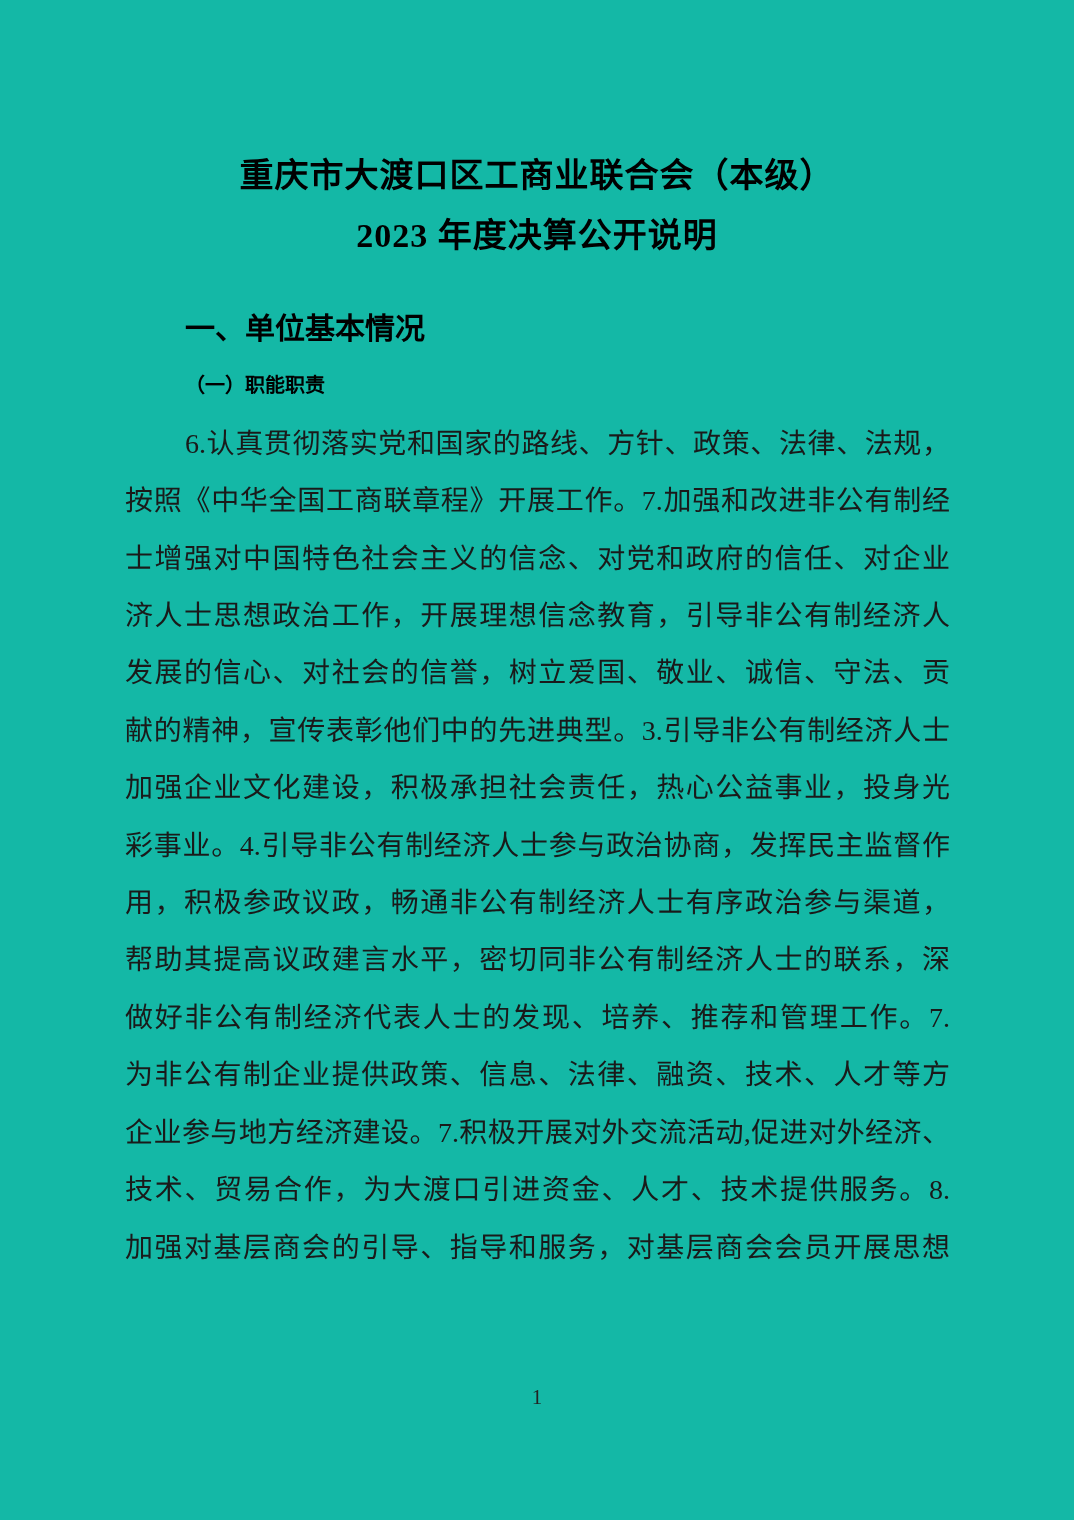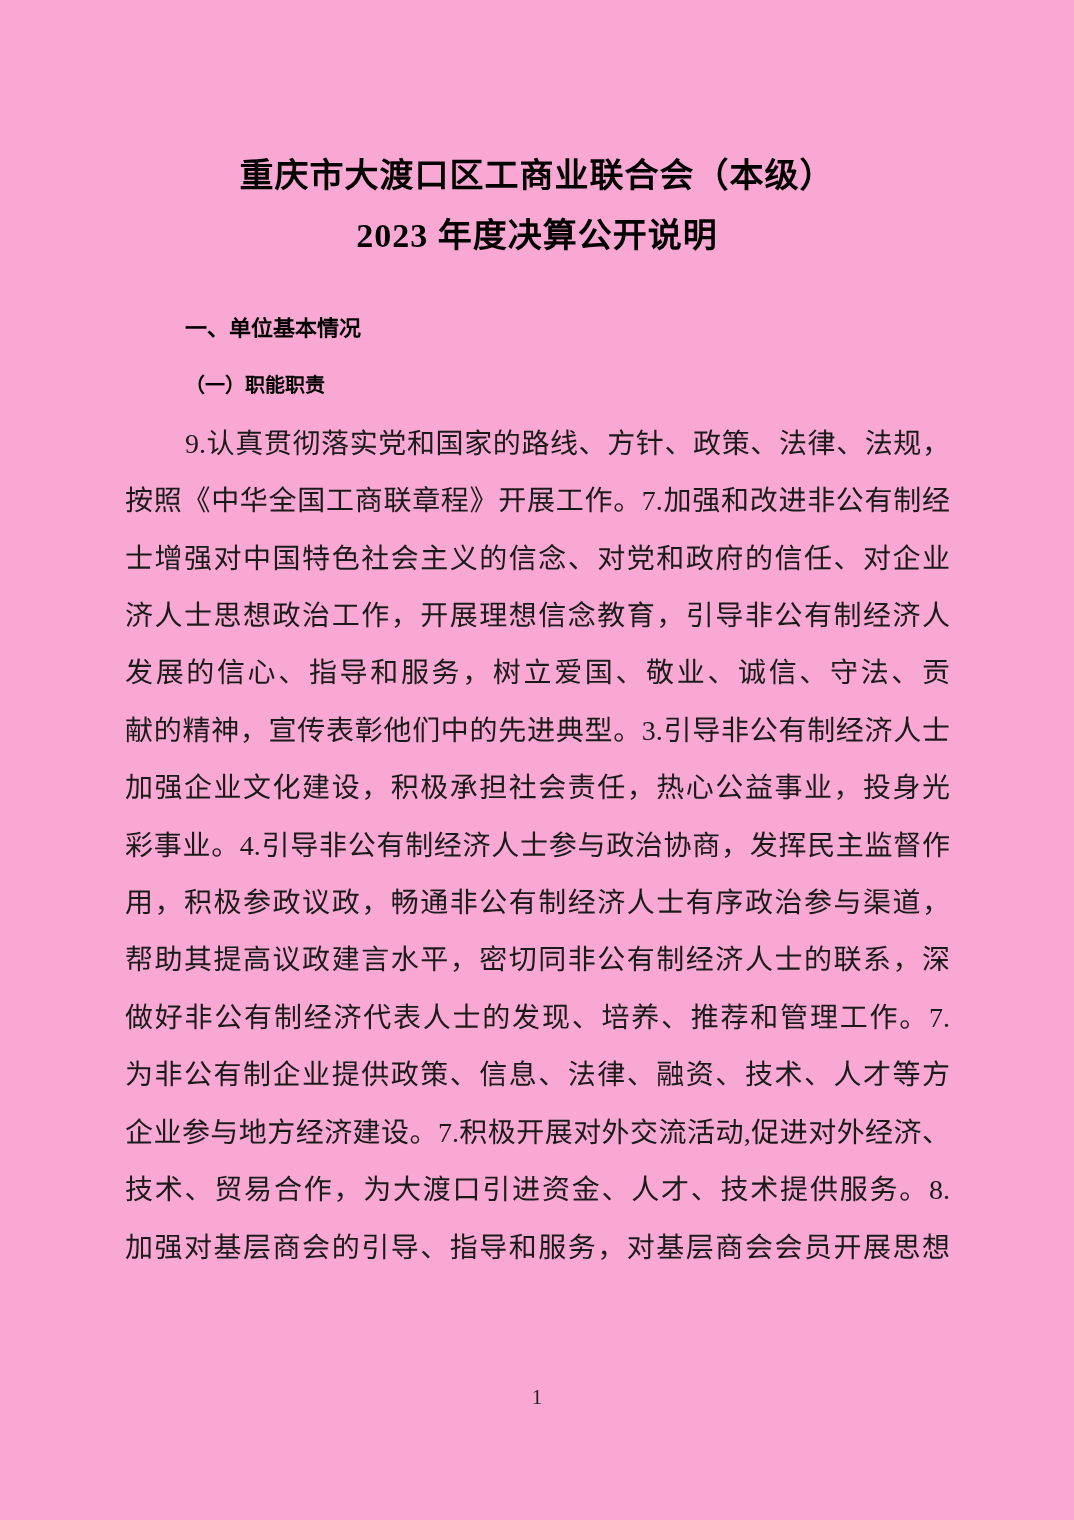--- a/index.html
+++ b/index.html
@@ -4,39 +4,39 @@
 <style>
   html, body {
     margin: 0;
     padding: 0;
     background: #ffffff;
   }
   .page {
     position: relative;
     width: 1074px;
     height: 1520px;
-    background: #f9a8d4;
+    background: #14b8a6;
     overflow: hidden;
     font-family: "Liberation Serif", "DejaVu Serif", serif;
     color: #000000;
   }
   .doc-title {
     padding-top: 146px;
     text-align: center;
     font-size: 34px;
     line-height: 60px;
     font-weight: bold;
     color: #000000;
     letter-spacing: 1px;
   }
   .content {
     margin: 34px 124px 0 125px; 
   }
   .h1 {
-    font-size: 22px;
+    font-size: 30px;
     line-height: 57.4px;
     font-weight: bold;
     padding-left: 60px; 
     font-family: "Liberation Sans", "DejaVu Sans", sans-serif;
     color: #000000;
   }
   .h2 {
     font-size: 20px;
     line-height: 57.4px;
     font-weight: bold;
@@ -74,25 +74,25 @@
 
   <div class="doc-title">
     <div>重庆市大渡口区工商业联合会（本级）</div>
     <div>2023 年度决算公开说明</div>
   </div>
 
   <div class="content">
     <div class="h1">一、单位基本情况</div>
     <div class="h2">（一）职能职责</div>
 
-    <div class="body-line indent">9.认真贯彻落实党和国家的路线、方针、政策、法律、法规，</div>
+    <div class="body-line indent">6.认真贯彻落实党和国家的路线、方针、政策、法律、法规，</div>
     <div class="body-line">按照《中华全国工商联章程》开展工作。7.加强和改进非公有制经</div>
     <div class="body-line">士增强对中国特色社会主义的信念、对党和政府的信任、对企业</div>
     <div class="body-line">济人士思想政治工作，开展理想信念教育，引导非公有制经济人</div>
-    <div class="body-line">发展的信心、指导和服务，树立爱国、敬业、诚信、守法、贡</div>
+    <div class="body-line">发展的信心、对社会的信誉，树立爱国、敬业、诚信、守法、贡</div>
     <div class="body-line">献的精神，宣传表彰他们中的先进典型。3.引导非公有制经济人士</div>
     <div class="body-line">加强企业文化建设，积极承担社会责任，热心公益事业，投身光</div>
     <div class="body-line">彩事业。4.引导非公有制经济人士参与政治协商，发挥民主监督作</div>
     <div class="body-line">用，积极参政议政，畅通非公有制经济人士有序政治参与渠道，</div>
     <div class="body-line">帮助其提高议政建言水平，密切同非公有制经济人士的联系，深</div>
     <div class="body-line">做好非公有制经济代表人士的发现、培养、推荐和管理工作。7.</div>
     <div class="body-line">为非公有制企业提供政策、信息、法律、融资、技术、人才等方</div>
     <div class="body-line">企业参与地方经济建设。7.积极开展对外交流活动,促进对外经济、</div>
     <div class="body-line">技术、贸易合作，为大渡口引进资金、人才、技术提供服务。8.</div>
     <div class="body-line">加强对基层商会的引导、指导和服务，对基层商会会员开展思想</div>

